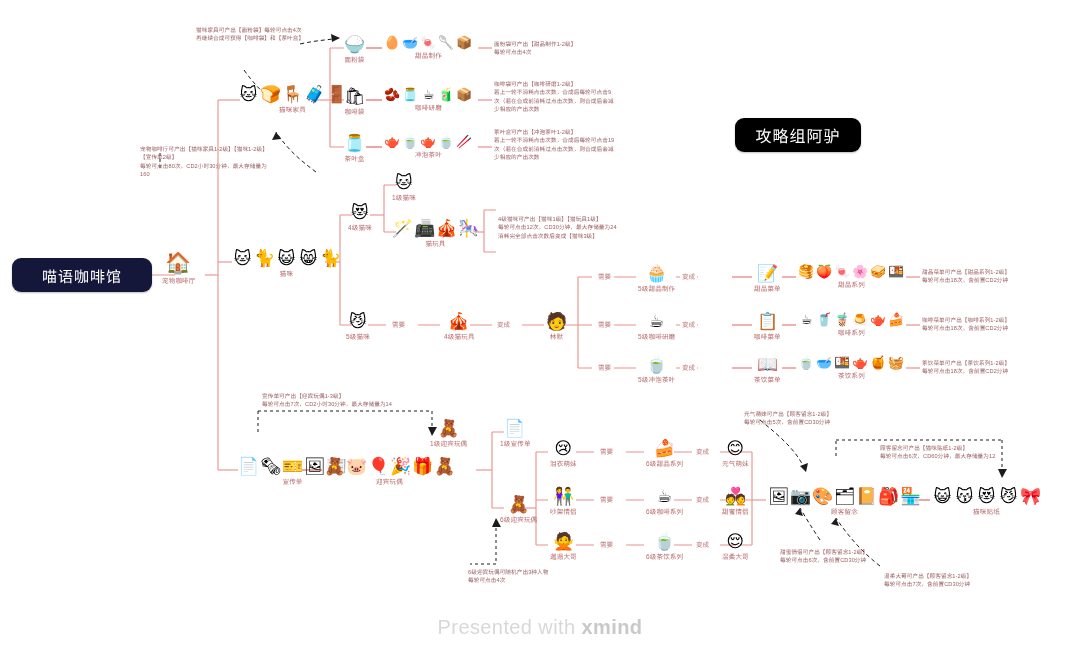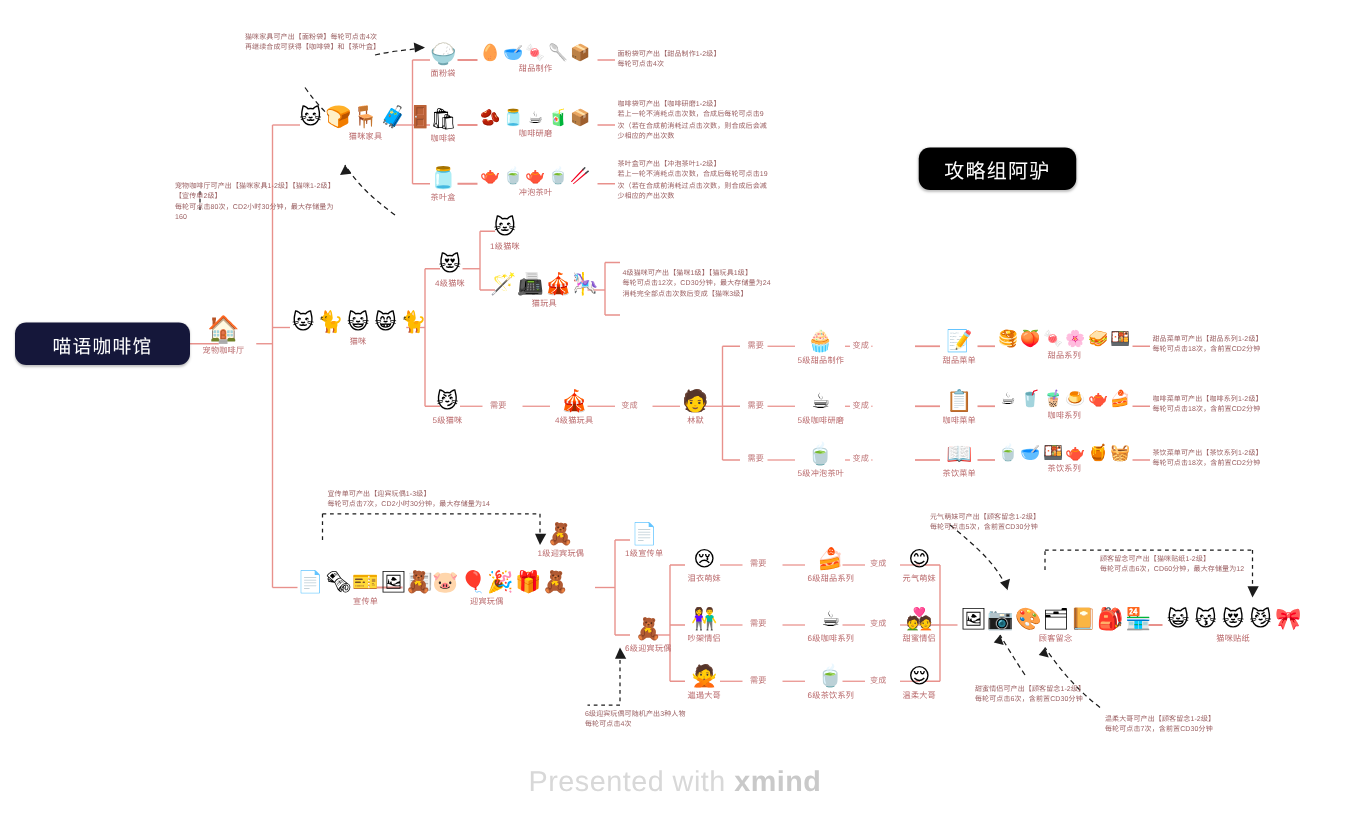--- a/index.html
+++ b/index.html
@@ -49,21 +49,21 @@
 
   
   .note{
     position:absolute;font-size:5.6px;line-height:1.5;color:#9a5f61;
     white-space:pre-line;letter-spacing:.1px;
   }
 
   
   #watermark{
     position:absolute;left:0;right:0;bottom:16px;text-align:center;
-    font-size:23px;color:#d8d8d8;letter-spacing:.4px;
+    font-size:20px;color:#d8d8d8;letter-spacing:.4px;
   }
   #watermark b{color:#c9c9c9;font-weight:bold;}
 </style>
 </head>
 <body>
 
 <div id="canvas">
 
   <svg class="wires" viewBox="0 0 1080 655">
     <g fill="none" stroke="#e8918c" stroke-width="1.1">

